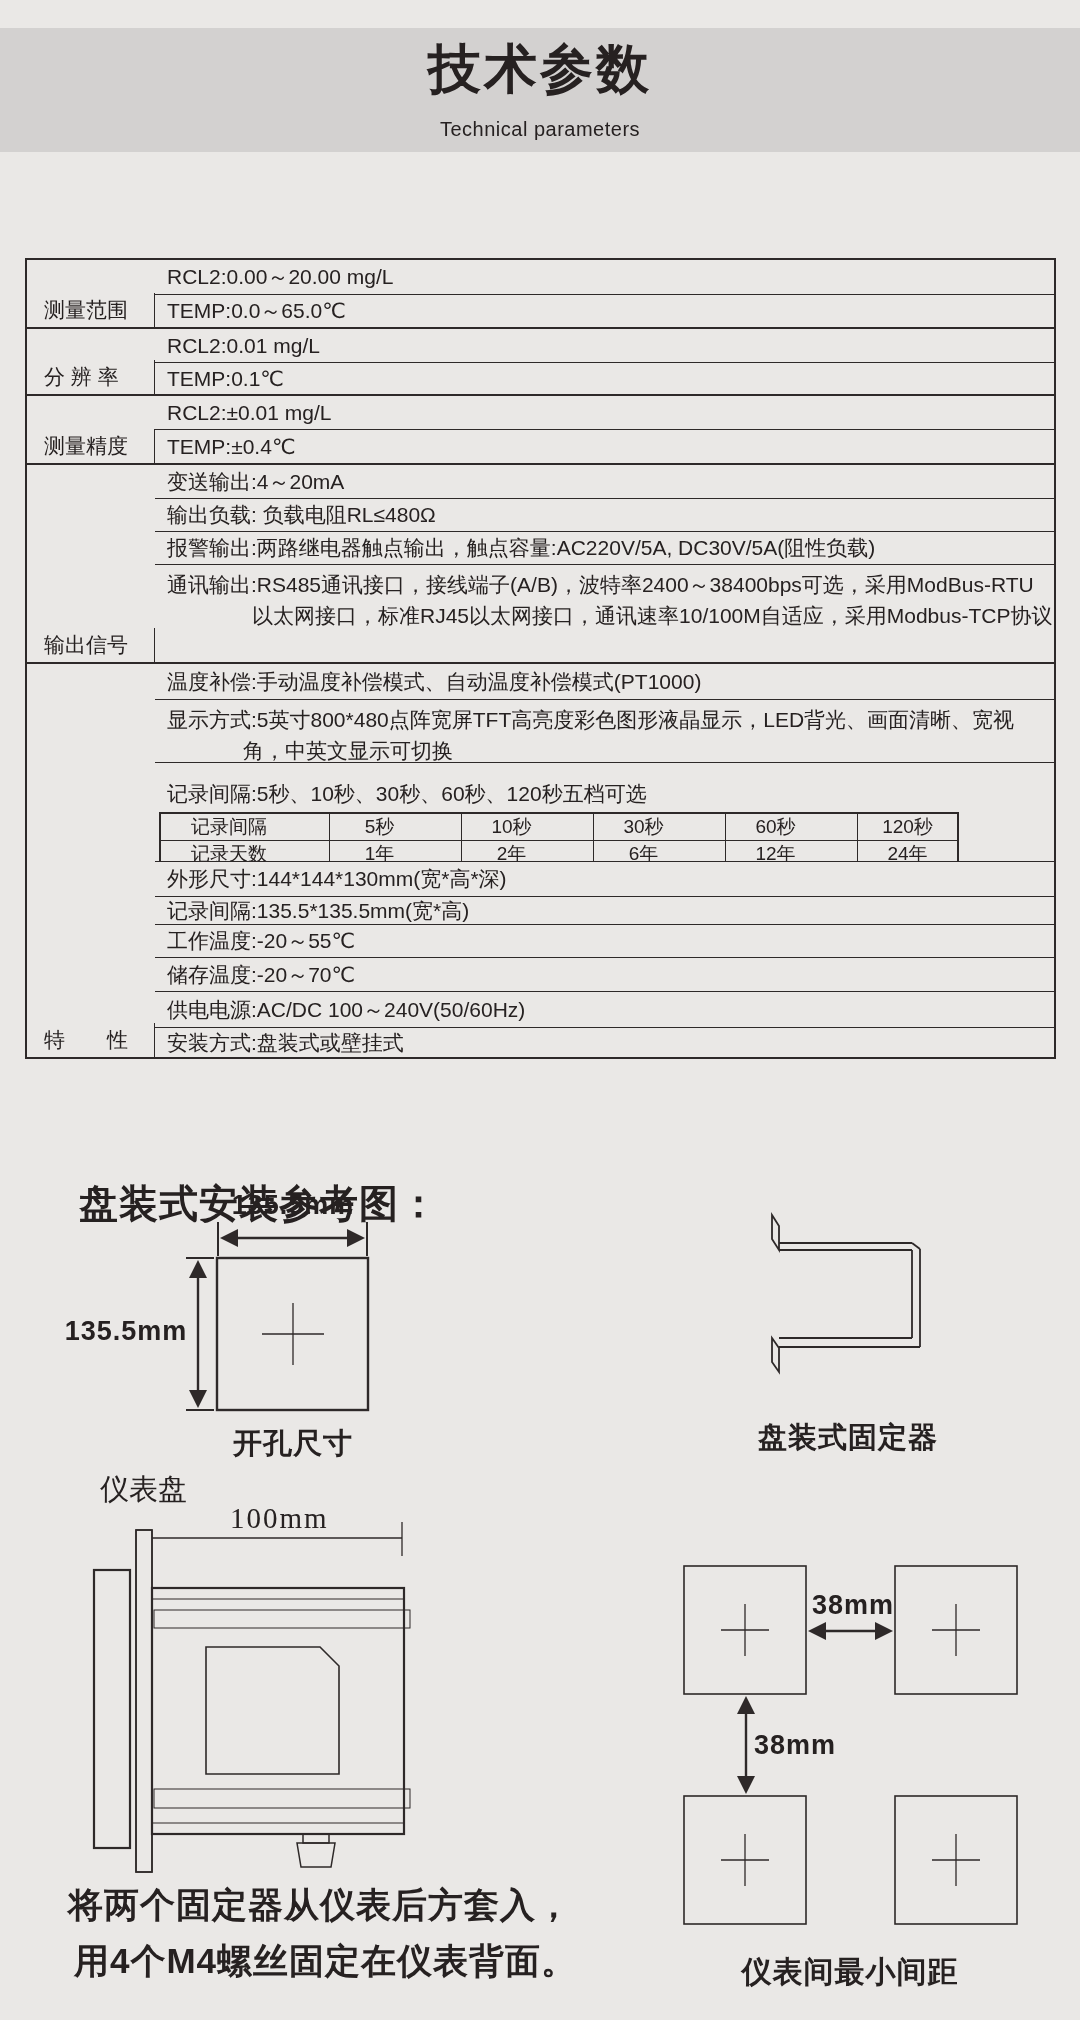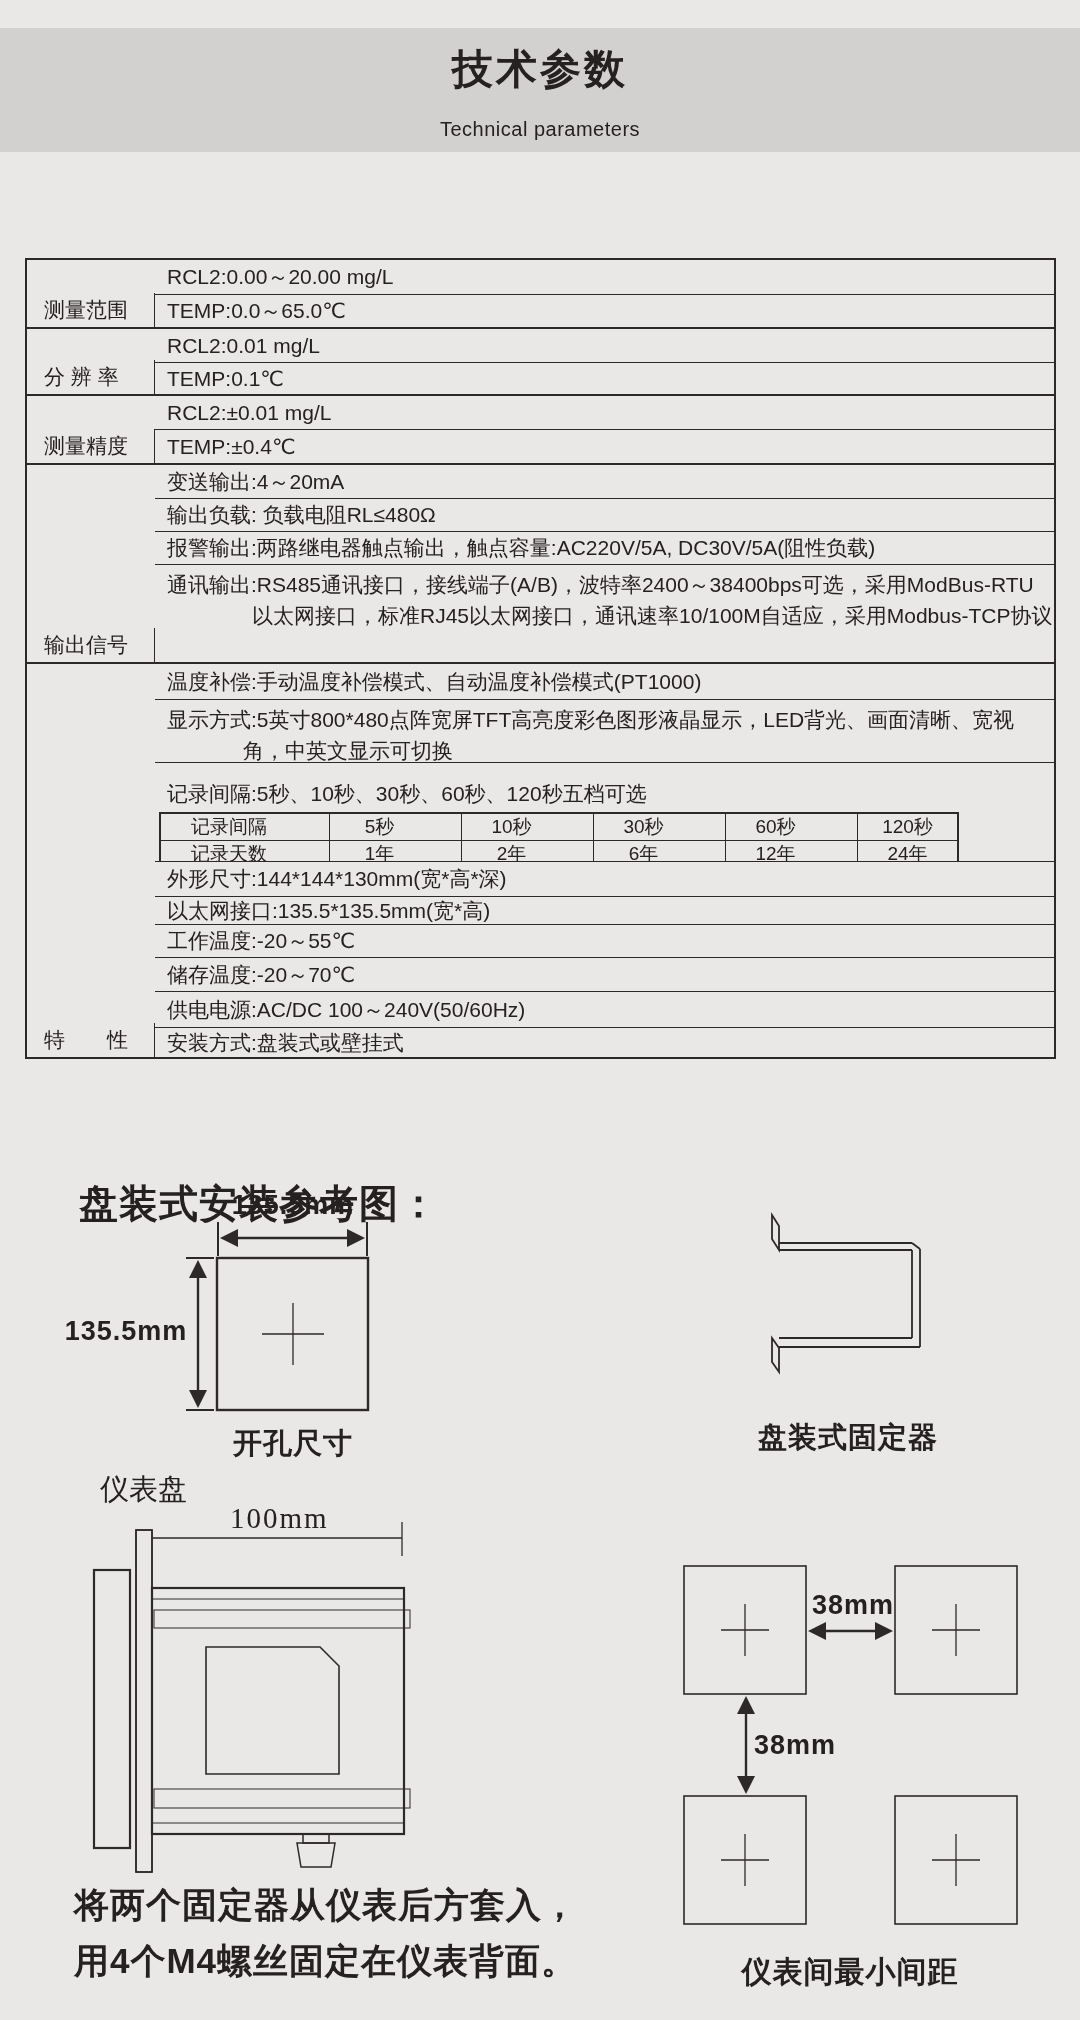--- a/index.html
+++ b/index.html
@@ -6,21 +6,21 @@
     --page-bg:#eae8e6; --band-bg:#d3d1d0; --text:#262121; --line:#2e2929; --bar-gray:#a7a4a3;
   }
   *{box-sizing:border-box;}
   html,body{margin:0;padding:0;}
   body{background:#f2f0ee;font-family:"Liberation Sans","DejaVu Sans",sans-serif;color:var(--text);}
   .page{position:relative;width:1080px;height:2020px;background:var(--page-bg);margin:0 auto;overflow:hidden;}
 
   
   .band{position:absolute;left:0;top:28px;width:1080px;height:124px;background:var(--band-bg);
         display:flex;flex-direction:column;align-items:center;justify-content:center;}
-  .band h1{margin:0;font-size:41px;font-weight:bold;letter-spacing:3px;line-height:58px;}
+  .band h1{margin:0;font-size:53px;font-weight:bold;letter-spacing:3px;line-height:58px;}
   .band .sub{font-size:20px;letter-spacing:0.5px;margin-top:20px;}
   .edge-notch{position:absolute;left:0;top:47px;width:5px;height:62px;background:#393434;}
 
   .section-title{position:absolute;left:0;top:170px;width:1080px;text-align:center;margin:0;
         font-size:29px;font-weight:bold;letter-spacing:1px;}
 
   
   .spec-table{position:absolute;left:25px;top:258px;width:1031px;border:2.5px solid var(--line);}
   .grp{display:flex;align-items:flex-end;}
   .grp + .grp{border-top:2px solid var(--line);}
@@ -138,21 +138,21 @@
               <div class="rcell">记录天数</div>
               <div class="rcell">1年</div>
               <div class="rcell">2年</div>
               <div class="rcell">6年</div>
               <div class="rcell">12年</div>
               <div class="rcell">24年</div>
             </div>
           </div>
         </div>
         <div class="cell" style="height:35px">外形尺寸:144*144*130mm(宽*高*深)</div>
-        <div class="cell" style="height:28px">以太网接口:135.5*135.5mm(宽*高)</div>
+        <div class="cell" style="height:28px">记录间隔:135.5*135.5mm(宽*高)</div>
         <div class="cell" style="height:33px">工作温度:-20～55℃</div>
         <div class="cell" style="height:34px">储存温度:-20～70℃</div>
         <div class="cell" style="height:36px">供电电源:AC/DC 100～240V(50/60Hz)</div>
         <div class="cell" style="height:30px">安装方式:盘装式或壁挂式</div>
       </div>
     </div>
 
   </div>
 
   <h3 class="ref-heading">盘装式安装参考图：</h3>
@@ -232,16 +232,16 @@
 
   <div class="lbl dim" style="left:222px;top:1190px;width:142px;">135.5mm</div>
   <div class="lbl dim" style="left:58px;top:1316px;width:136px;">135.5mm</div>
   <div class="lbl cap" style="left:216px;top:1424px;width:154px;">开孔尺寸</div>
   <div class="lbl cap" style="left:748px;top:1418px;width:200px;">盘装式固定器</div>
   <div class="lbl serif" style="left:100px;top:1470px;">仪表盘</div>
   <div class="lbl serif" style="left:230px;top:1502px;letter-spacing:2px;">100mm</div>
   <div class="lbl dim" style="left:812px;top:1590px;">38mm</div>
   <div class="lbl dim" style="left:754px;top:1730px;">38mm</div>
   <div class="lbl cap" style="left:726px;top:1952px;width:248px;font-size:30px;">仪表间最小间距</div>
-  <div class="lbl note" style="left:74px;top:1882px;">将两个固定器从仪表后方套入，</div>
+  <div class="lbl note" style="left:68px;top:1882px;">将两个固定器从仪表后方套入，</div>
   <div class="lbl note" style="left:74px;top:1938px;">用4个M4螺丝固定在仪表背面。</div>
 
 </div>
 
 </body></html>

